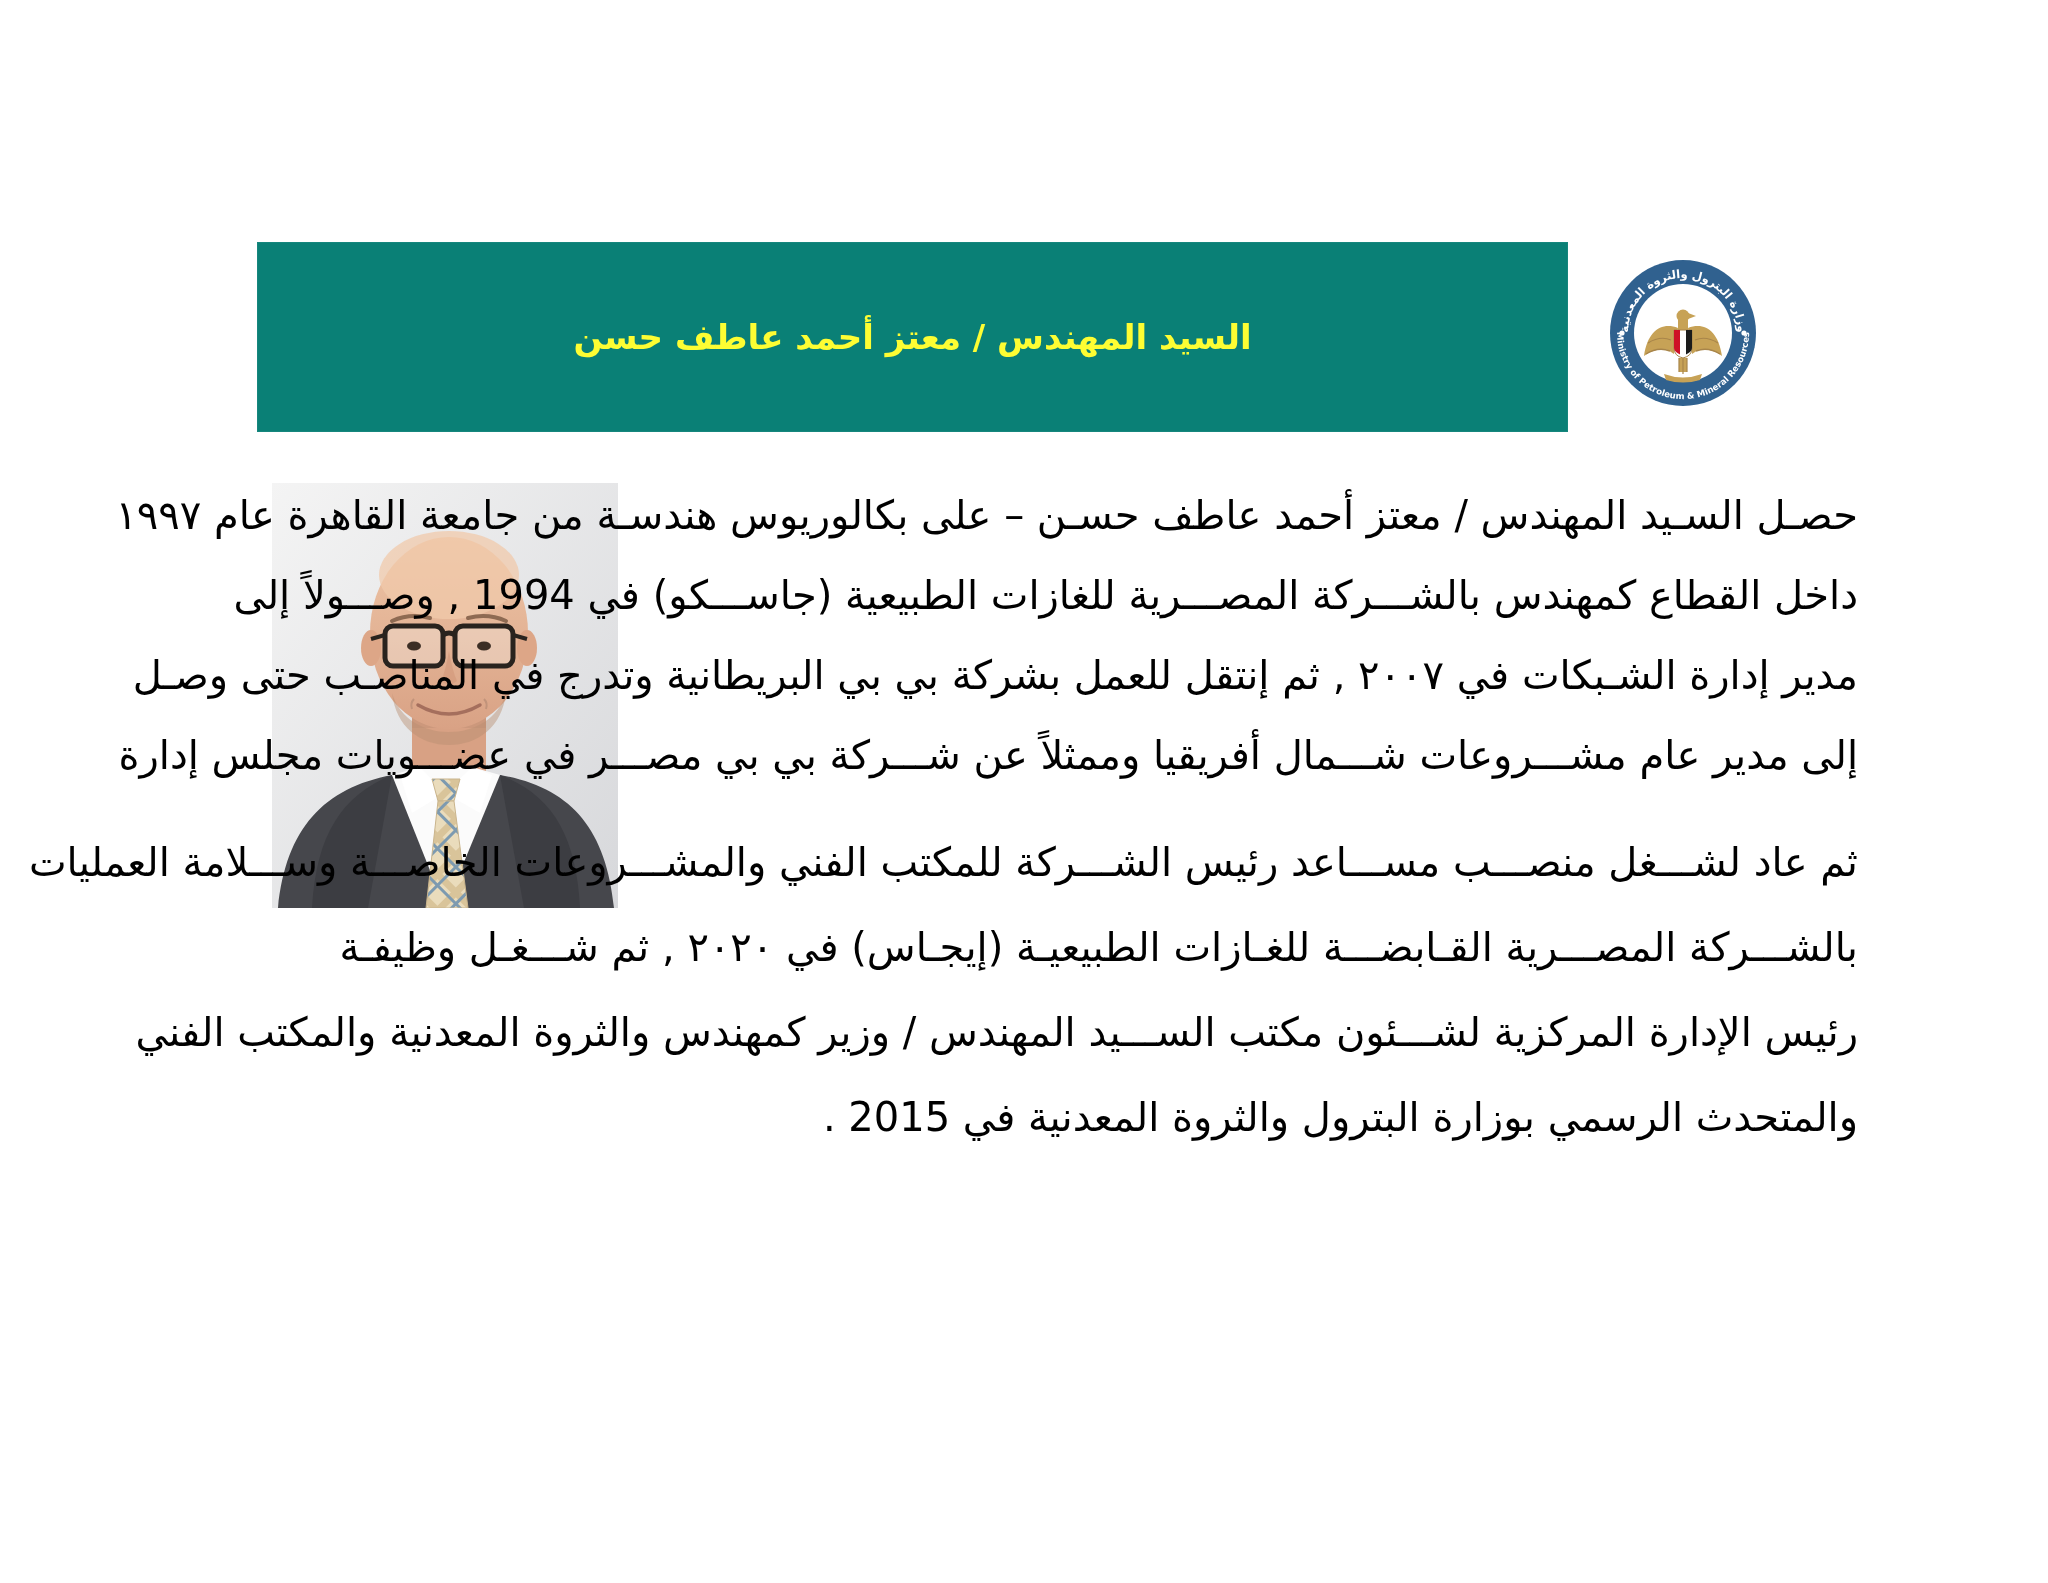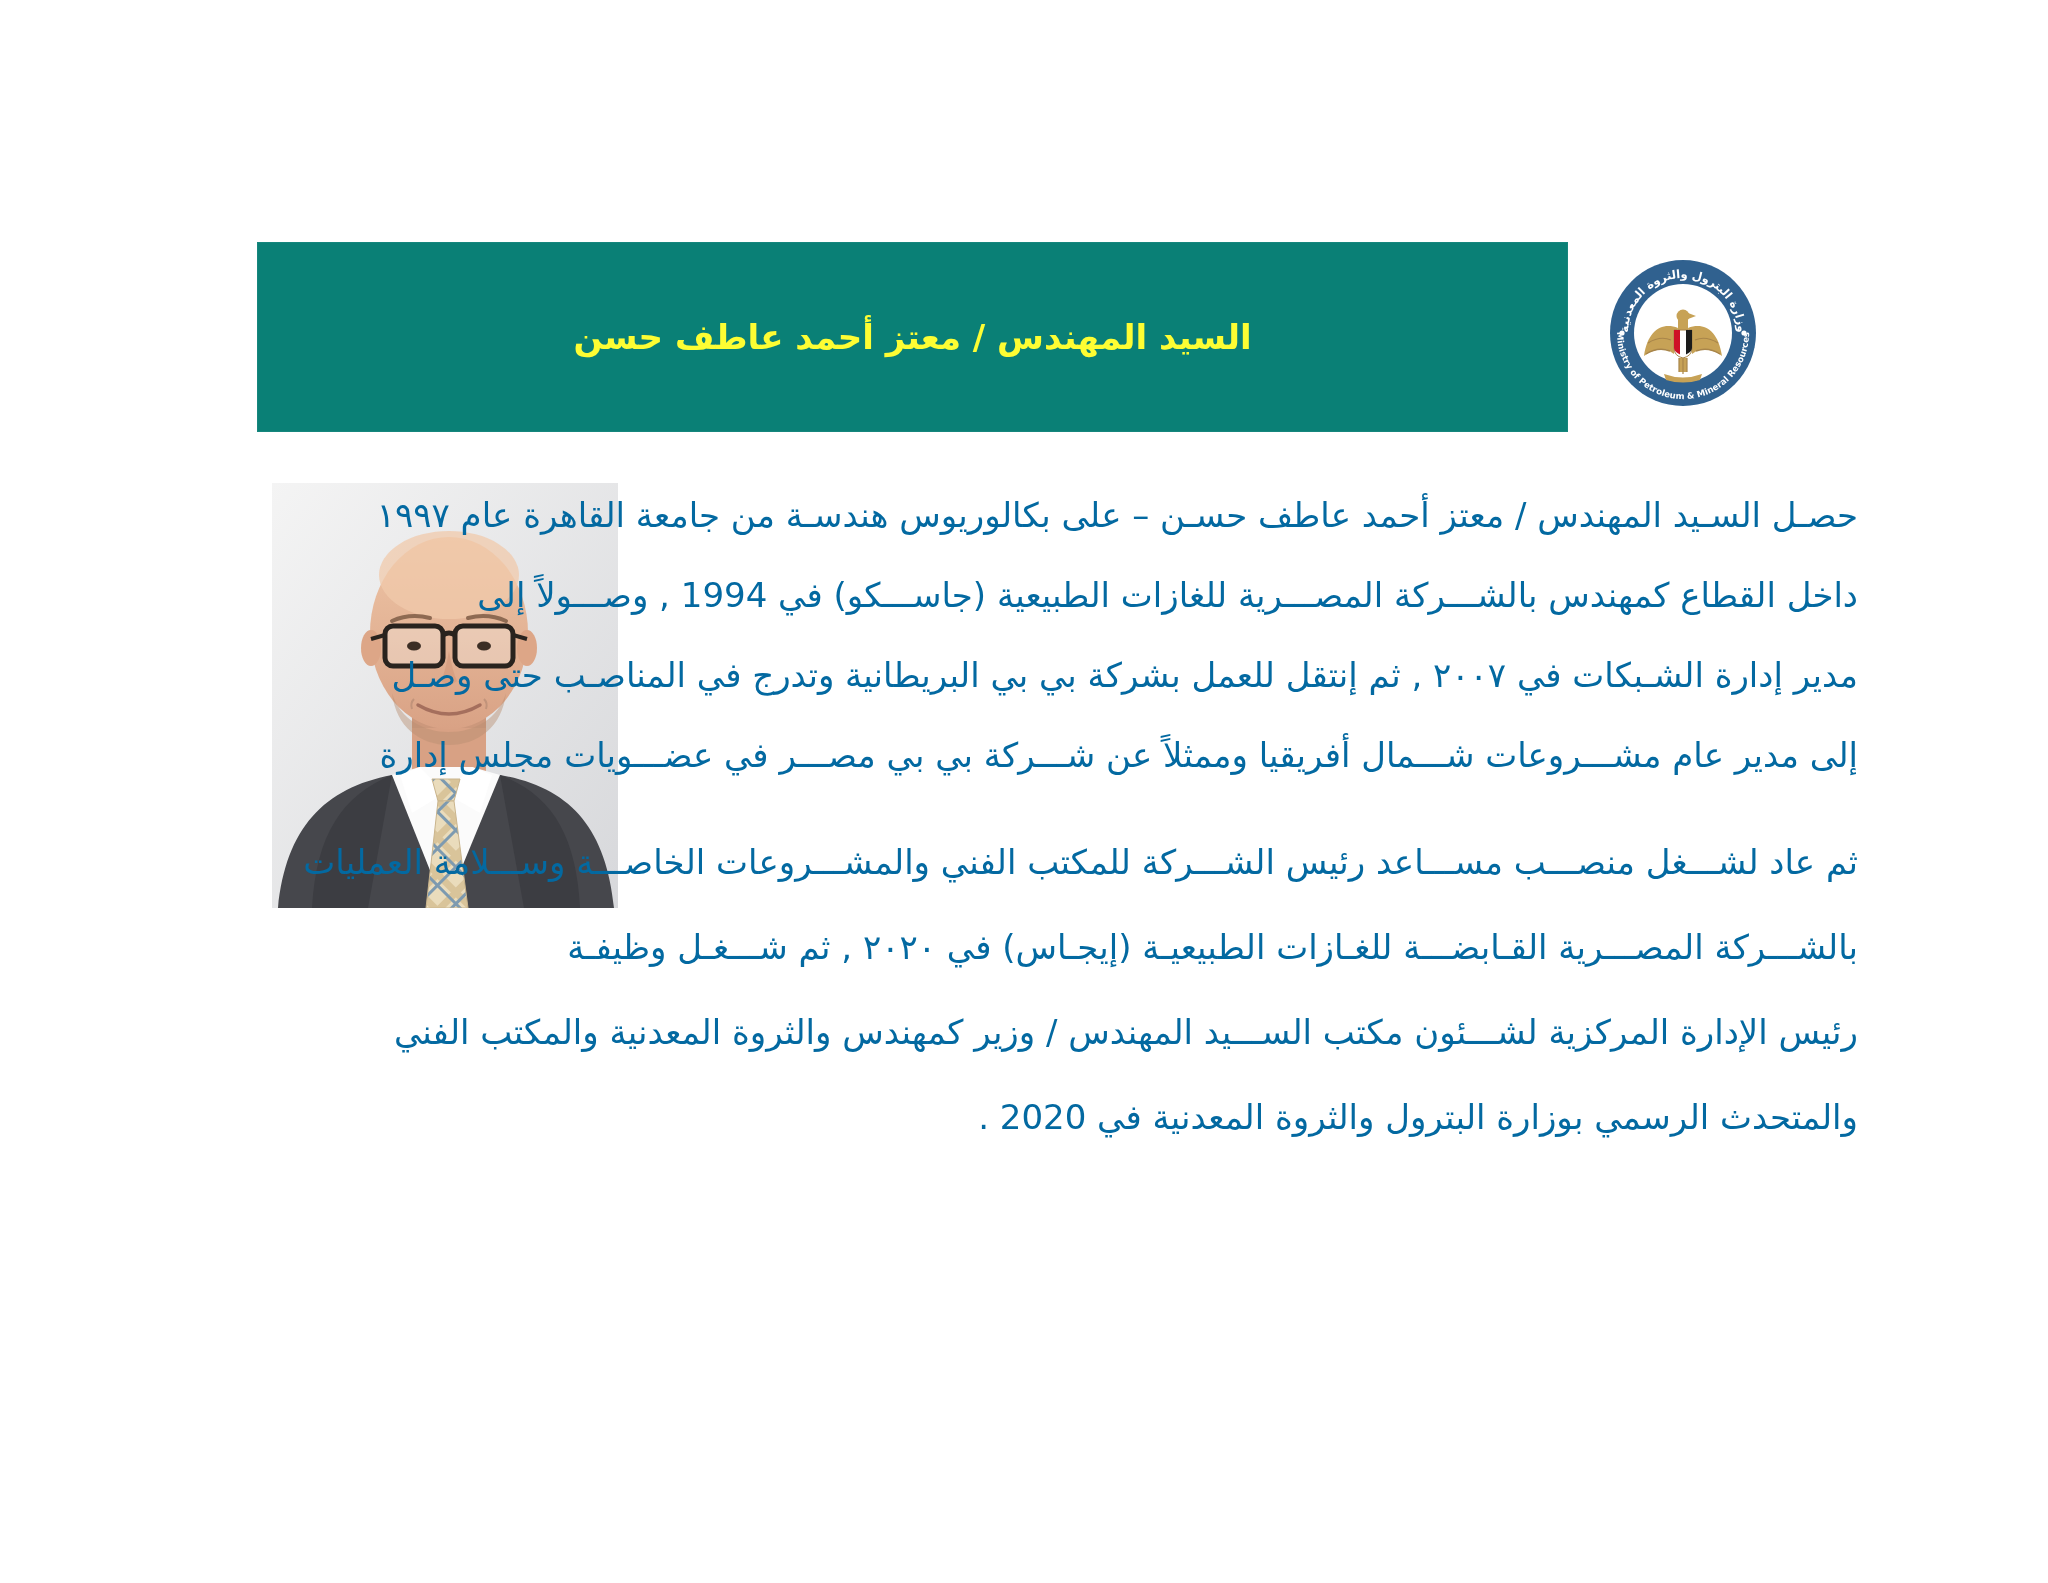--- a/index.html
+++ b/index.html
@@ -27,22 +27,22 @@
     direction:rtl;white-space:nowrap;
   }
   
   #logo{position:absolute;left:1608px;top:258px;width:150px;height:150px;}
   
   #photo{position:absolute;left:272px;top:483px;width:346px;height:425px;}
   
   #bio{
     position:absolute;left:640px;top:475px;width:1218px;
     direction:rtl;text-align:right;
-    color:#0369a1;
-    font-size:34px;
+    color:#000000;
+    font-size:40px;
   }
   .bodyline{white-space:nowrap;}
   .p1{line-height:80px;height:80px;}
   .p2{line-height:85px;height:85px;}
   .para2-start{margin-top:25px;}
 </style>
 </head>
 <body>
 
 <div id="page">
@@ -160,16 +160,16 @@
   </div>
 
   <div id="bio">
     <div class="bodyline p1">حصـل السـيد المهندس / معتز أحمد عاطف حسـن – على بكالوريوس هندسـة من جامعة القاهرة عام ١٩٩٧</div>
     <div class="bodyline p1">داخل القطاع كمهندس بالشـــركة المصـــرية للغازات الطبيعية (جاســـكو) في 1994 , وصـــولاً إلى</div>
     <div class="bodyline p1">مدير إدارة الشـبكات  في ٢٠٠٧ , ثم إنتقل للعمل بشركة بي بي البريطانية وتدرج في المناصـب حتى وصـل</div>
     <div class="bodyline p1">إلى مدير عام مشـــروعات شـــمال أفريقيا وممثلاً عن شـــركة بي بي مصـــر في عضـــويات مجلس إدارة</div>
     <div class="bodyline p2 para2-start">ثم عاد لشـــغل منصـــب  مســـاعد رئيس الشـــركة للمكتب الفني والمشـــروعات الخاصـــة وســـلامة العمليات</div>
     <div class="bodyline p2">بالشـــركة المصـــرية القـابضـــة للغـازات الطبيعيـة (إيجـاس) في ٢٠٢٠ , ثم شـــغـل وظيفـة</div>
     <div class="bodyline p2">رئيس الإدارة المركزية لشـــئون مكتب الســـيد المهندس / وزير كمهندس والثروة المعدنية والمكتب الفني</div>
-    <div class="bodyline p2">والمتحدث الرسمي بوزارة البترول والثروة المعدنية في 2020 .</div>
+    <div class="bodyline p2">والمتحدث الرسمي بوزارة البترول والثروة المعدنية في 2015 .</div>
   </div>
 
 </div>
 
 </body></html>

